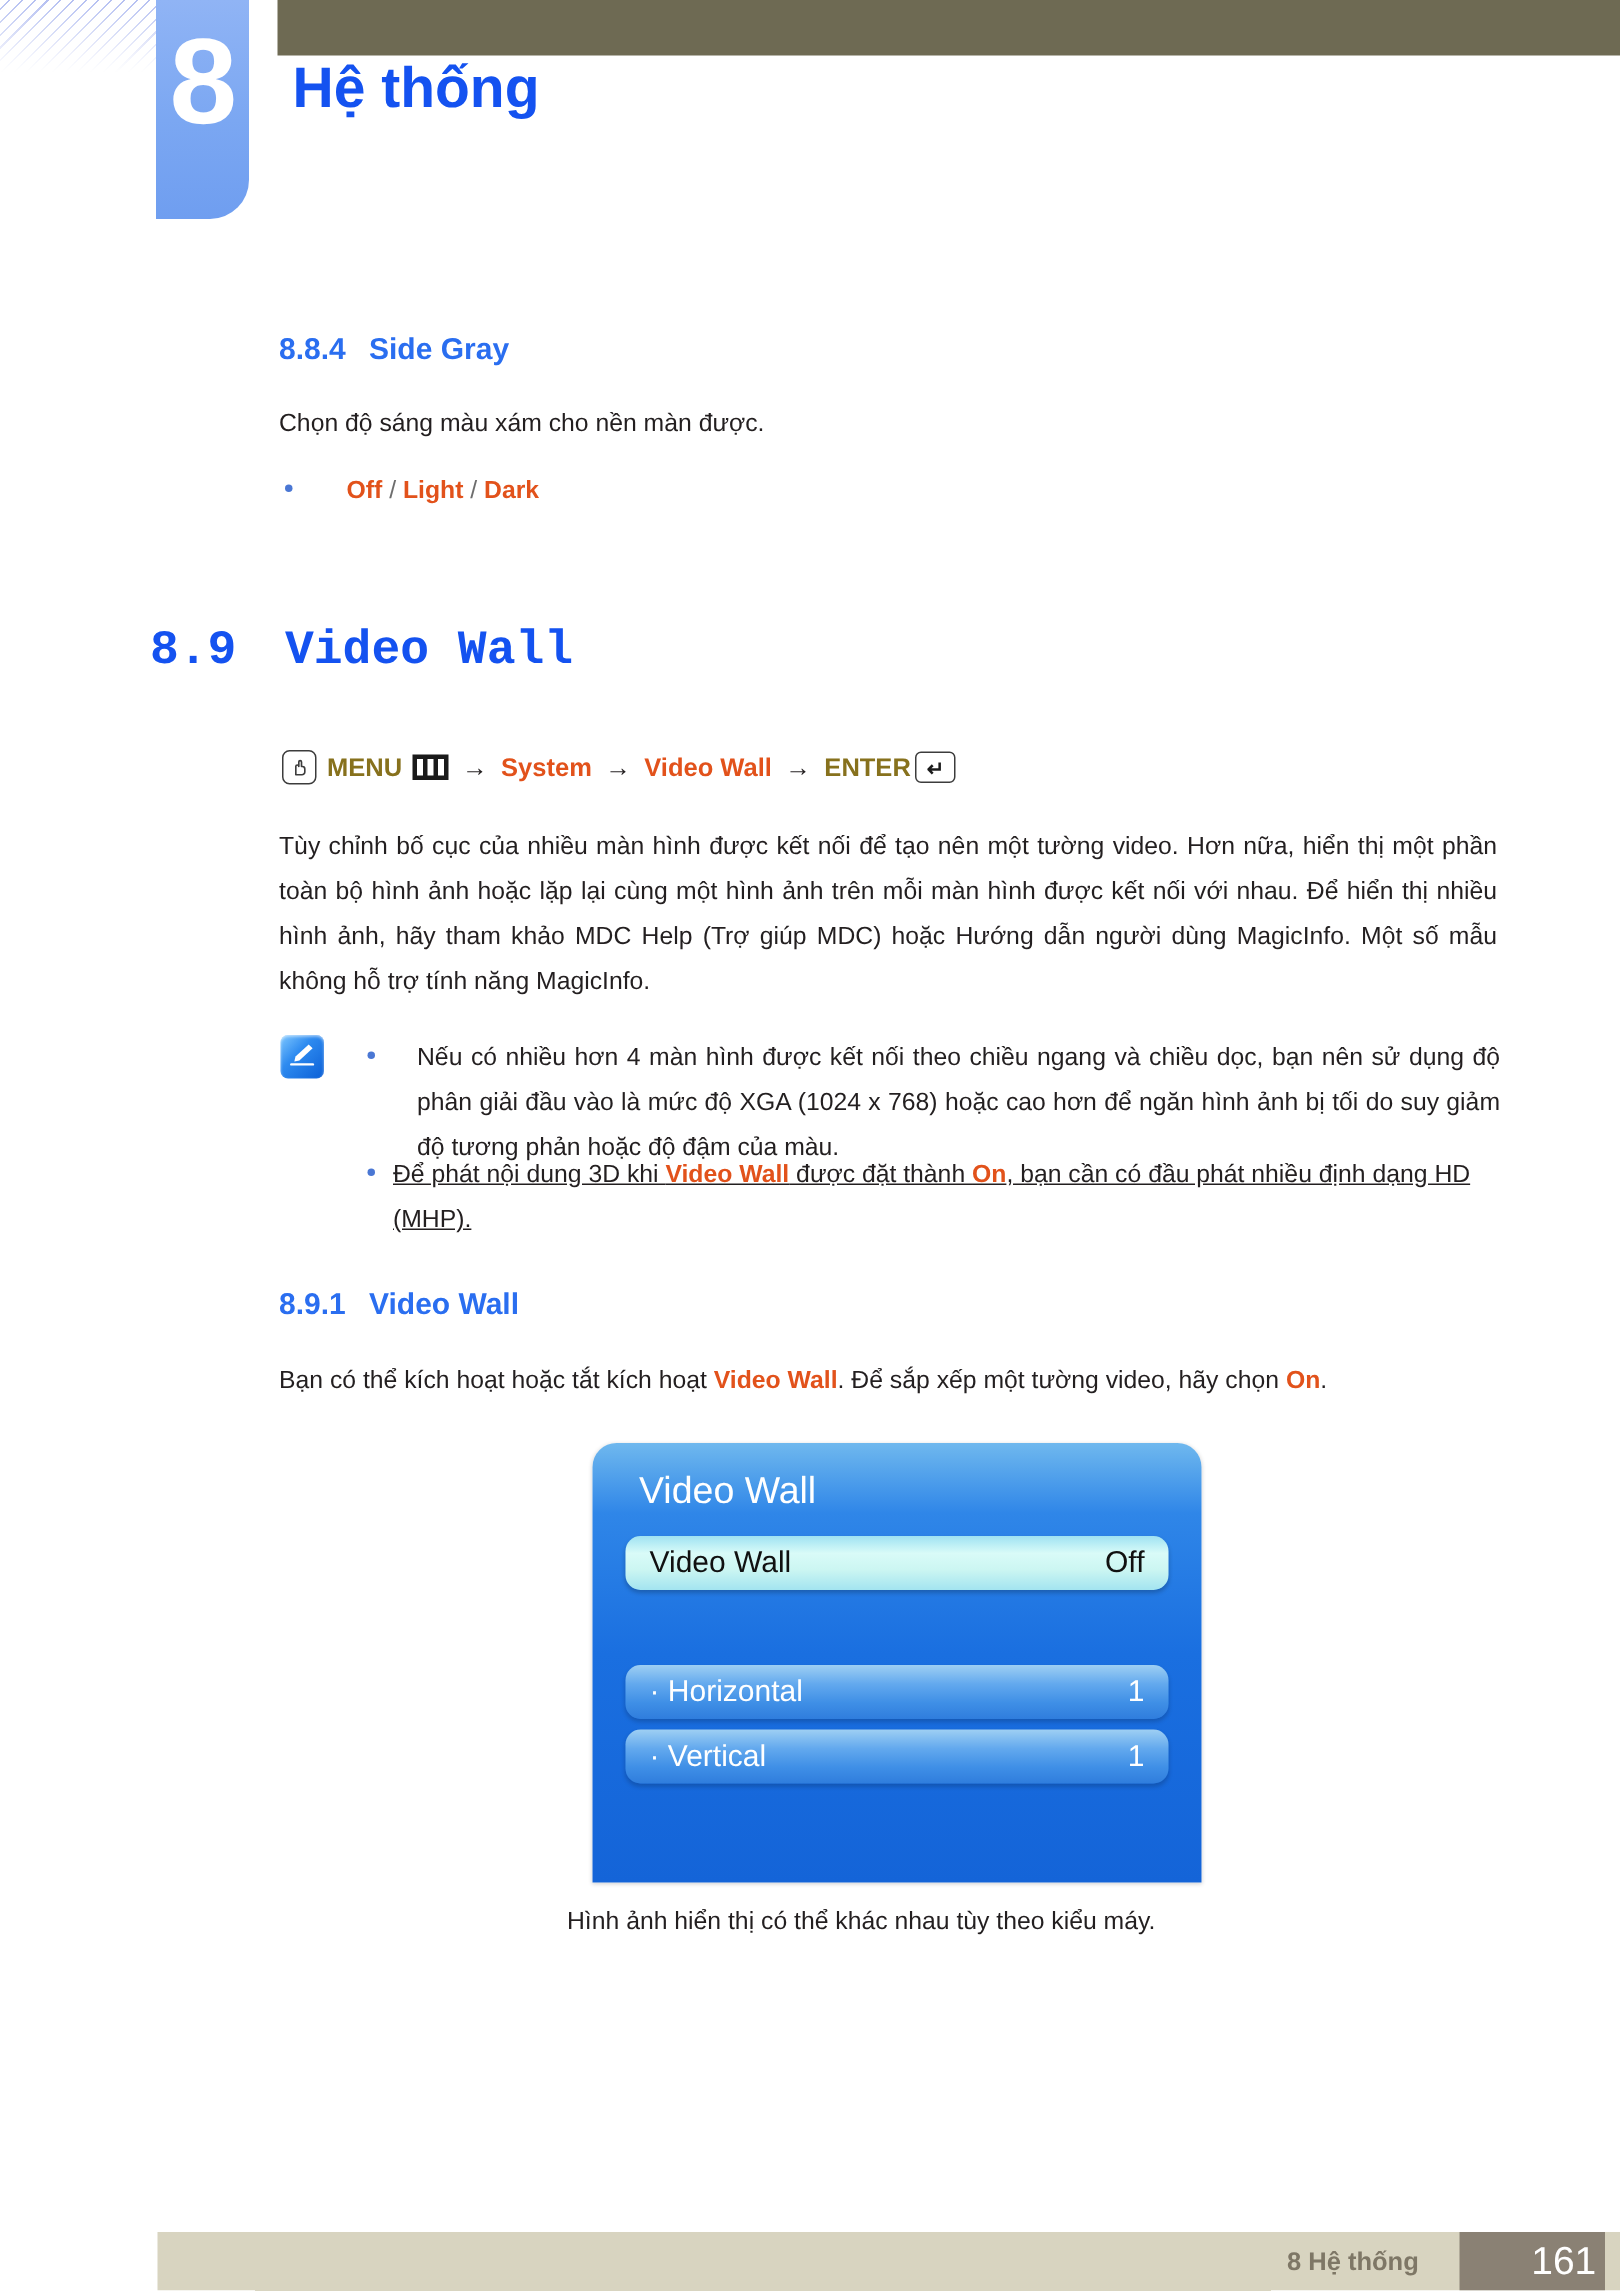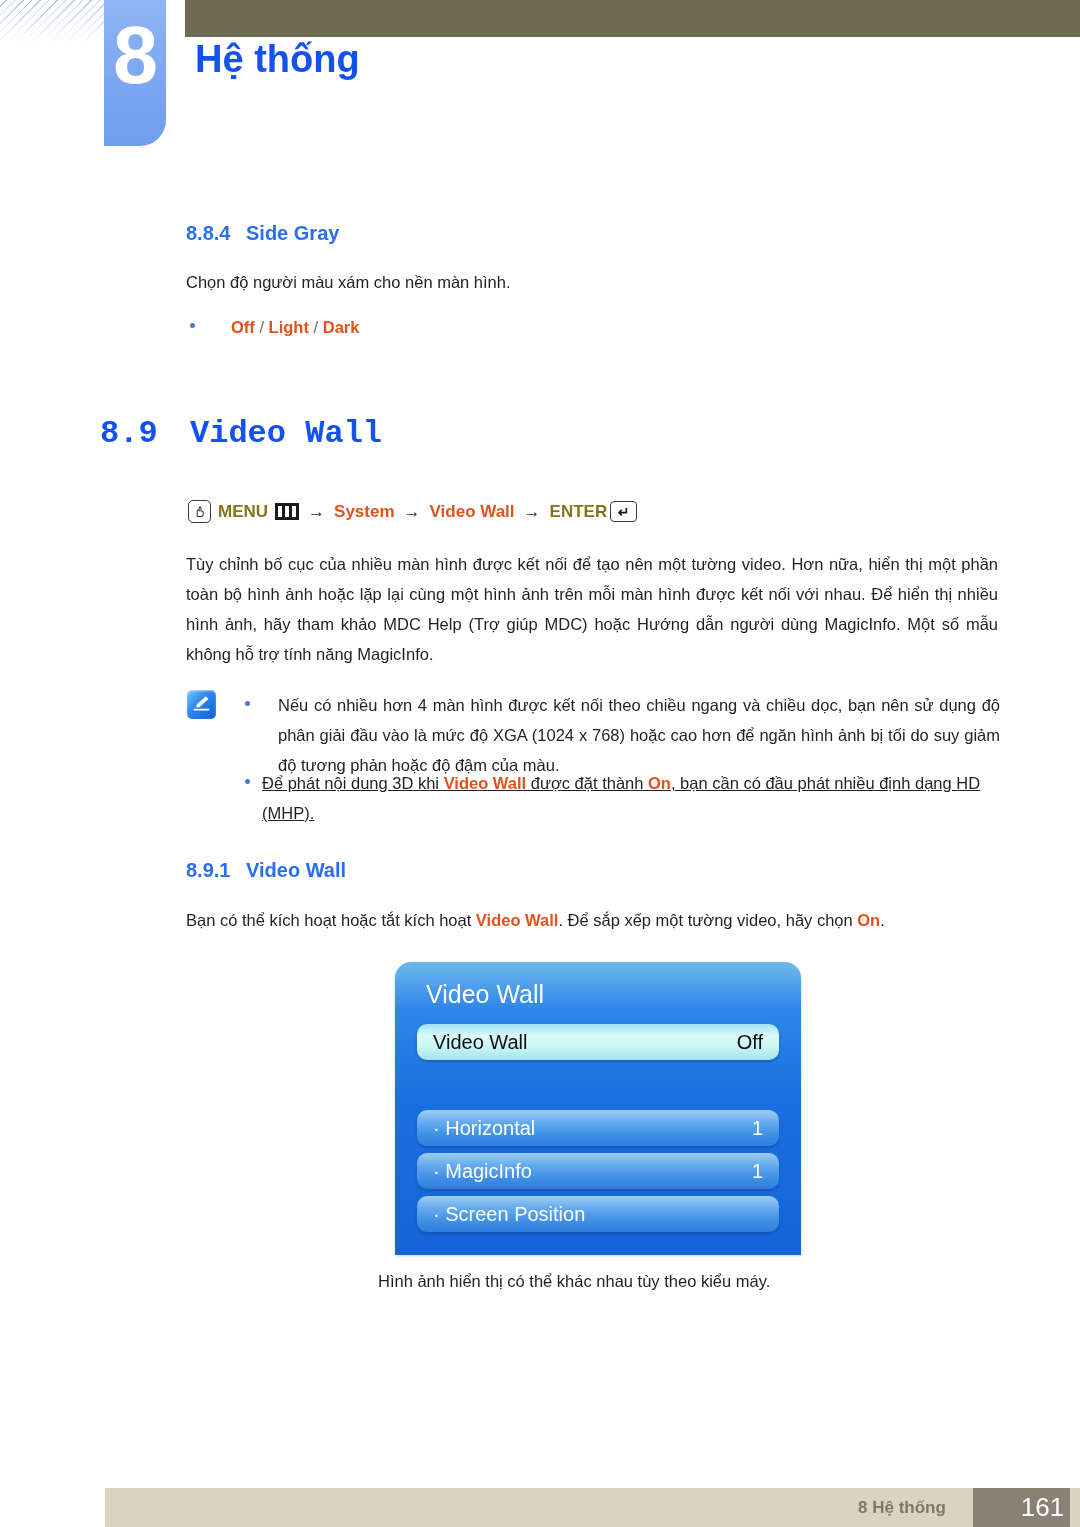--- a/index.html
+++ b/index.html
@@ -293,21 +293,21 @@
   </div>
   <div class="chapter-title">Hệ thống</div>
 </div>
 
 <div class="content">
 
   <div class="h3" style="left:186px; top:222px;">
     <span class="num">8.8.4</span><span>Side Gray</span>
   </div>
 
-  <div class="para" style="left:186px; top:267px; width:700px;">Chọn độ người màu xám cho nền màn hình.</div>
+  <div class="para" style="left:186px; top:267px; width:700px;">Chọn độ sáng màu xám cho nền màn được.</div>
 
   <div class="bullet-row" style="left:190px; top:312px;">
     <div class="dot"></div>
     <div class="bullet-text" style="margin-left:36px;">
       <span class="opt">Off</span>
       <span class="sep">/</span>
       <span class="opt">Light</span>
       <span class="sep">/</span>
       <span class="opt">Dark</span>
     </div>
@@ -377,28 +377,24 @@
       <span class="value">Off</span>
     </div>
 
 
     <div class="osd-row normal" style="top:148px;">
       <span class="label">· Horizontal</span>
       <span class="value">1</span>
     </div>
 
     <div class="osd-row normal" style="top:191px;">
-      <span class="label">· MagicInfo</span>
+      <span class="label">· Vertical</span>
       <span class="value">1</span>
     </div>
 
-    <div class="osd-row normal" style="top:234px;">
-      <span class="label">· Screen Position</span>
-      <span class="value"></span>
-    </div>
   </div>
 
   <div class="caption" style="left:378px; top:1272px;">Hình ảnh hiển thị có thể khác nhau tùy theo kiểu máy.</div>
 </div>
 
 <div class="footer-bar"></div>
 <div class="footer-label">8 Hệ thống</div>
 <div class="footer-page">161</div>
 
 </body></html>

